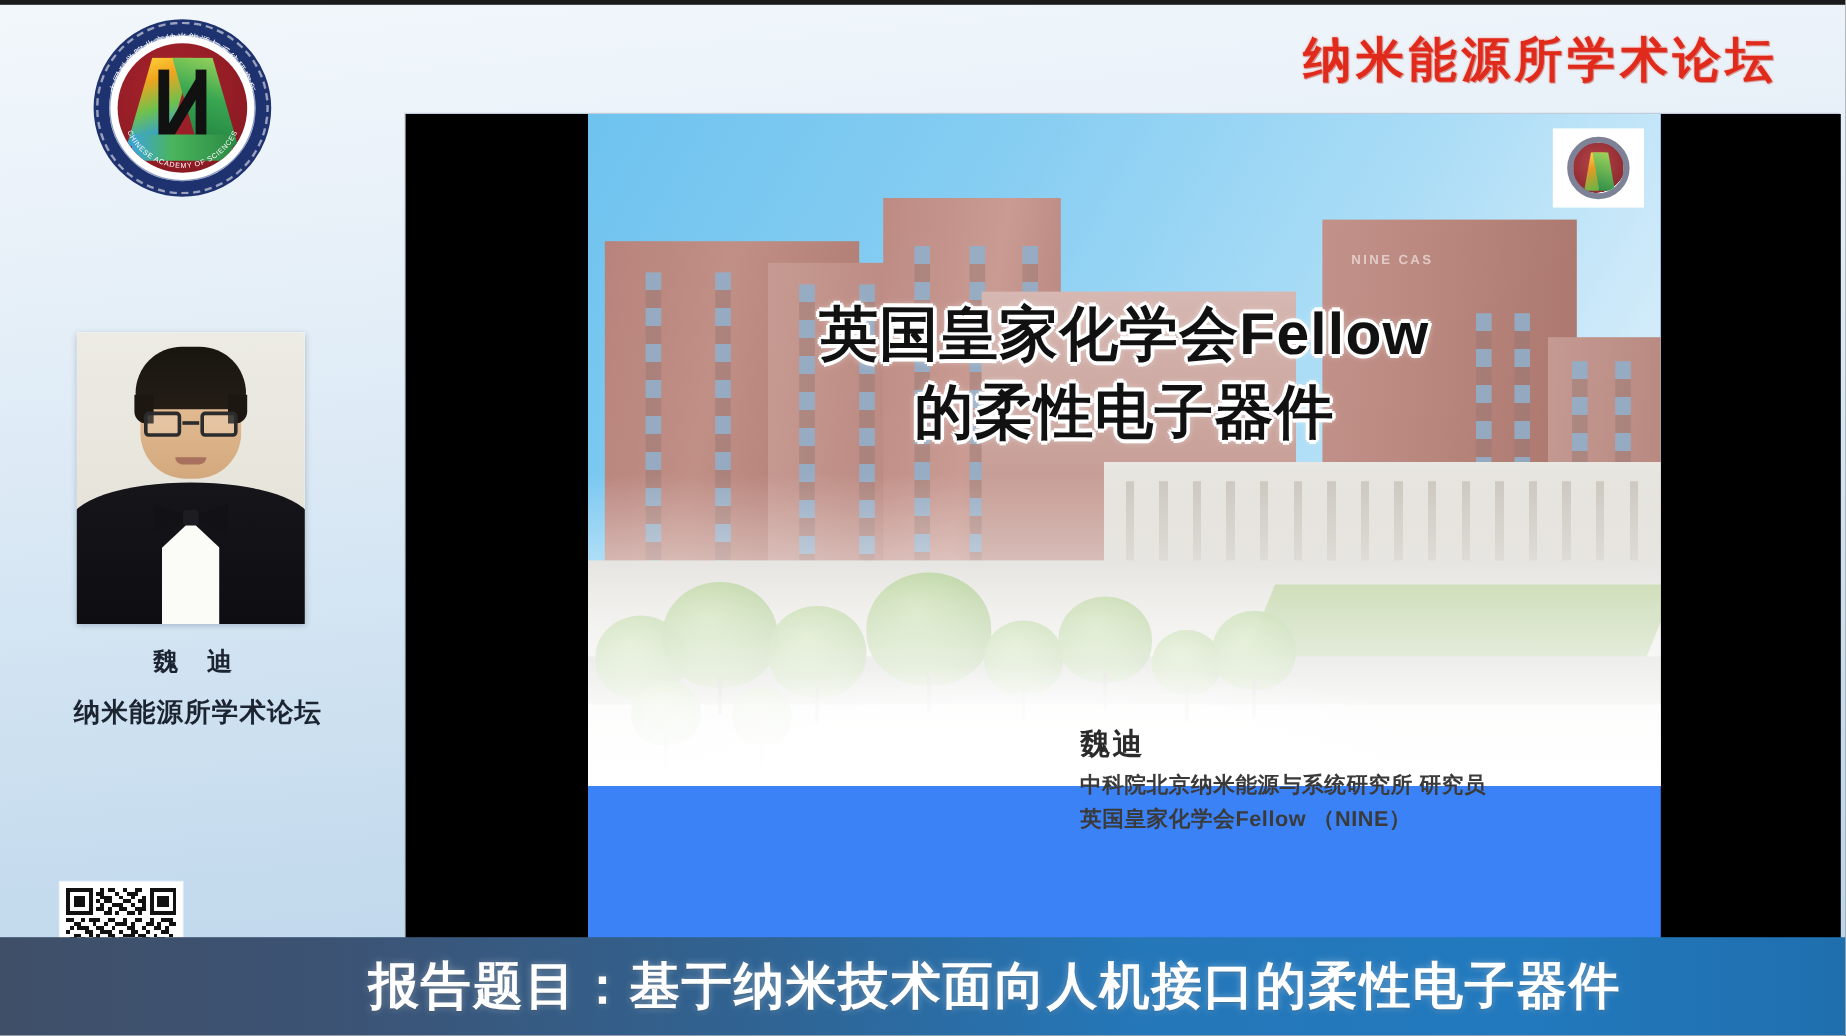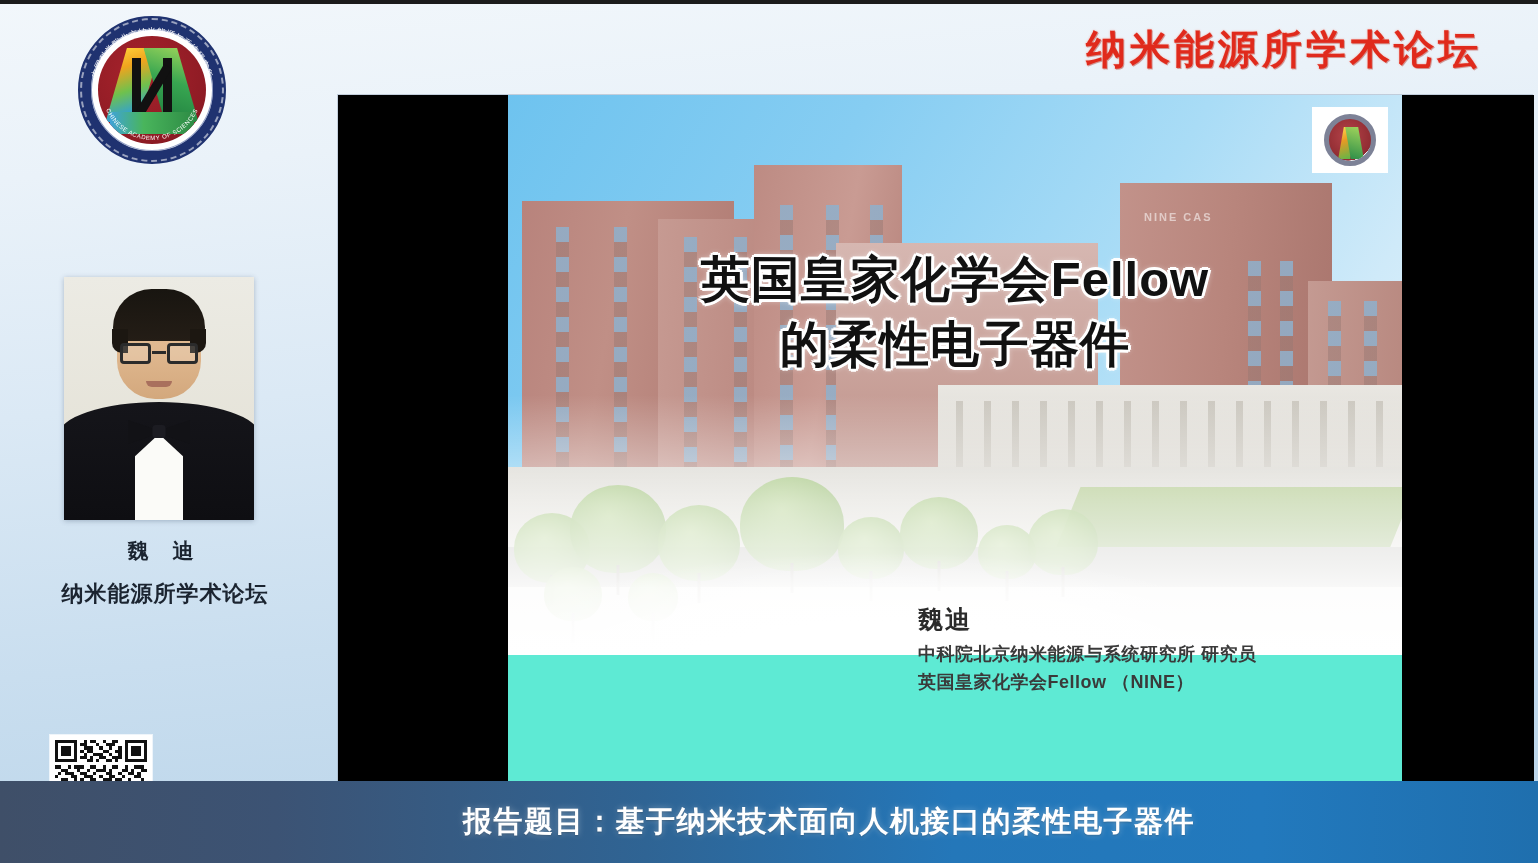--- a/index.html
+++ b/index.html
@@ -189,23 +189,22 @@
     position: absolute; left: 338px; top: 95px;
     width: 1196px; height: 687px;
     background: #000000;
     box-shadow: -1px -1px 0 rgba(160,175,195,.55);
     overflow: hidden;
     z-index: 15;
   }
   .slide {
     position: absolute; left: 152px; top: 0;
     width: 894px; height: 687px;
-    background: #5eead4;
+    background: #3b82f6;
     overflow: hidden;
-    margin-left: 18px;
   }
   .slide-photo {
     position: absolute; left: 0; top: 0; width: 894px; height: 560px;
     overflow: hidden;
   }
   .sky {
     position: absolute; inset: 0;
     background: linear-gradient(120deg,#6ec3ef 0%, #86cdf2 30%, #a9dcf6 58%, #cfeaf9 80%, #e6f4fc 100%);
   }
   .bldg {
@@ -340,21 +339,21 @@
   
   .bottom-banner {
     position: absolute; left: 0; bottom: 0; width: 1538px; height: 82px;
     background: linear-gradient(90deg, #3f4f68 0%, #3c5374 18%, #2f6494 42%, #2477b9 62%, #2279bd 82%, #1f6fae 100%);
     z-index: 35;
   }
   .banner-text {
     position: absolute; left: 0; top: 0; width: 1538px; height: 82px;
     display: flex; align-items: center; justify-content: center;
     padding-left: 120px;
-    font-size: 29px; font-weight: bold; color: #ffffff;
+    font-size: 42px; font-weight: bold; color: #ffffff;
     letter-spacing: 1.5px;
     text-shadow: 0 0 6px rgba(255,255,255,.35), 0 1px 2px rgba(0,0,0,.25);
     white-space: nowrap;
   }
 </style>
 </head>
 <body>
 
 <div id="stage">
 

